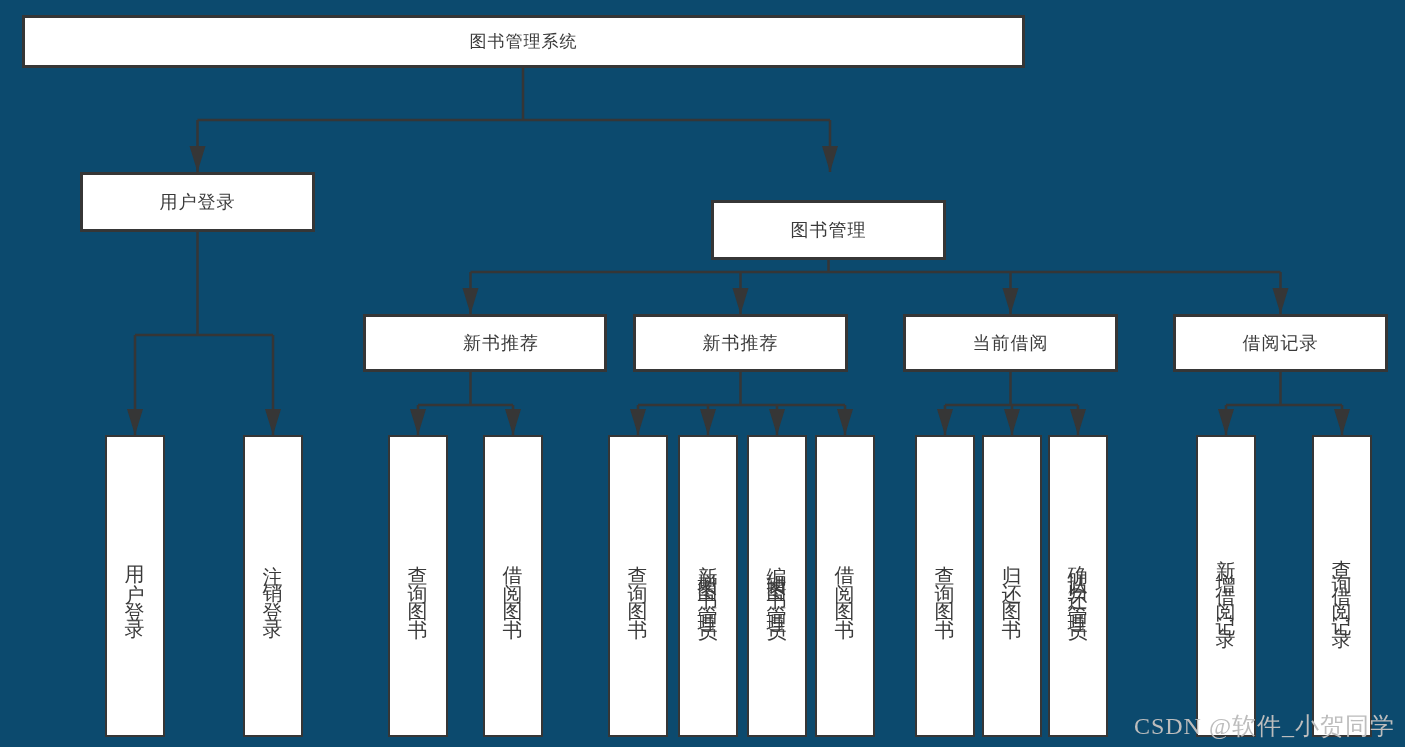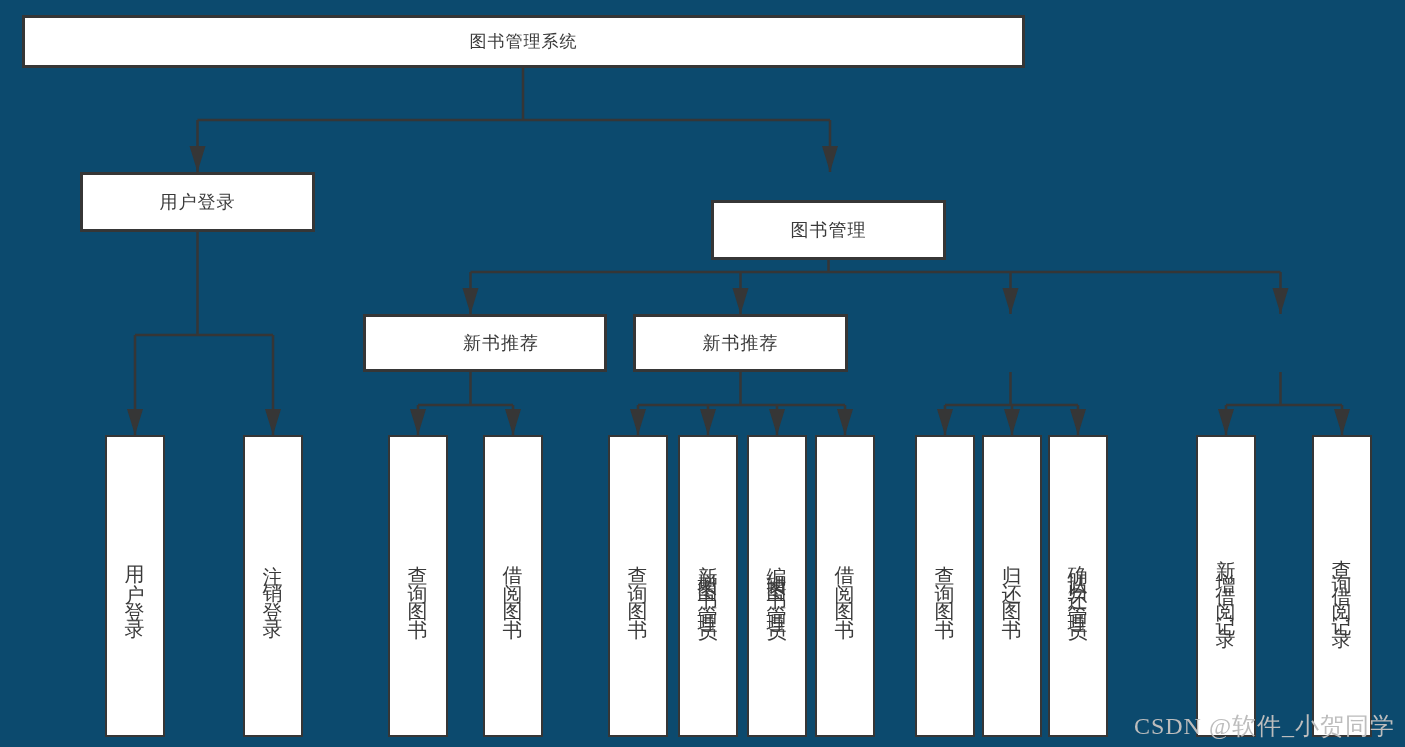--- a/index.html
+++ b/index.html
@@ -98,20 +98,26 @@
   <div class="box lvl2" style="left:711px; top:172px; width:235px; height:60px;margin-top:28px;">
     <span>图书管理</span>
   </div>
 
   <div class="box lvl3" style="left:363px; top:314px; width:244px; height:58px;padding-left:32px;">
     <span>新书推荐</span>
   </div>
   <div class="box lvl3" style="left:633px; top:314px; width:215px; height:58px;">
     <span>新书推荐</span>
   </div>
+  <div class="box lvl3" style="left:903px; top:314px; width:215px; height:58px;">
+    <span>当前借阅</span>
+  </div>
+  <div class="box lvl3" style="left:1173px; top:314px; width:215px; height:58px;">
+    <span>借阅记录</span>
+  </div>
 
   <div class="box leaf" style="left:105px; top:435px; width:60px; height:302px;">
     <span class="vtext ls4">用户登录</span>
   </div>
   <div class="box leaf" style="left:243px; top:435px; width:60px; height:302px;">
     <span class="vtext ls4">注销登录</span>
   </div>
 
   <div class="box leaf" style="left:388px; top:435px; width:60px; height:302px;">
     <span class="vtext ls4">查询图书</span>

